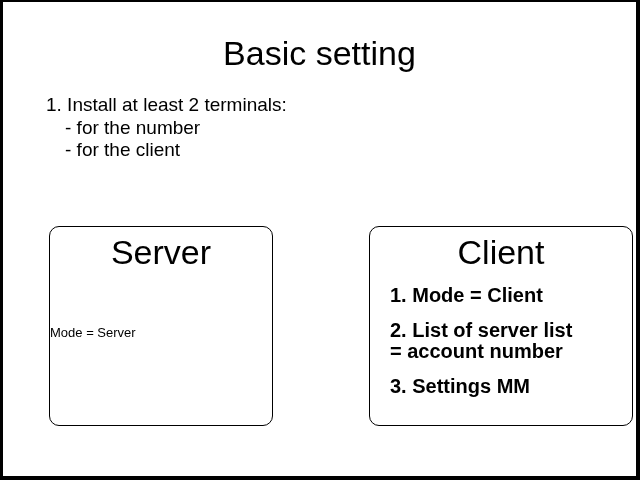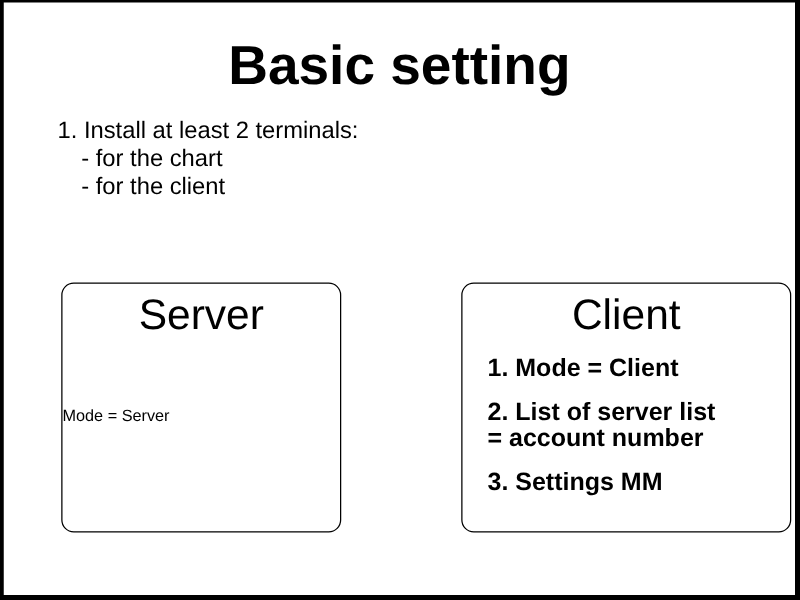--- a/index.html
+++ b/index.html
@@ -21,23 +21,23 @@
     background: #ffffff;
     color: #000000;
   }
 
   .page-title {
     position: absolute;
     top: 28px;
     left: 0;
     width: 100%;
     text-align: center;
-    font-size: 44px;
+    font-size: 34px;
     line-height: 46px;
-    font-weight: 700;
+    font-weight: 400;
     letter-spacing: 0;
   }
 
   .intro-line {
     position: absolute;
     font-size: 19px;
     line-height: 23px;
     white-space: nowrap;
     text-align: center;
   }
@@ -92,21 +92,21 @@
 </style>
 </head>
 <body>
 
 <div class="slide">
 
   <div class="page-title">Basic setting</div>
 
   <div class="intro-line intro-item1">1. Install at least 2 terminals:</div>
 
-  <div class="intro-line intro-sub1">- for the chart</div>
+  <div class="intro-line intro-sub1">- for the number</div>
 
   <div class="intro-line intro-sub2">- for the client</div>
 
 
   <div class="box server-box">
     <div class="box-title">Server</div>
     <div class="server-body">Mode = Server</div>
   </div>
 
   <div class="box client-box">

